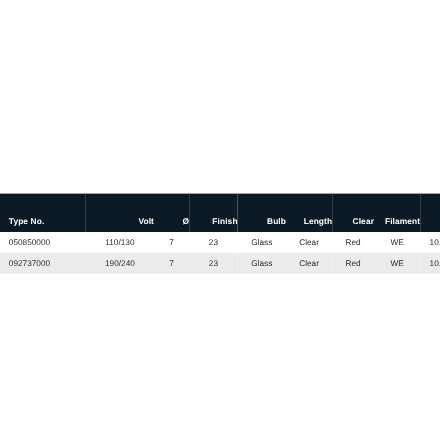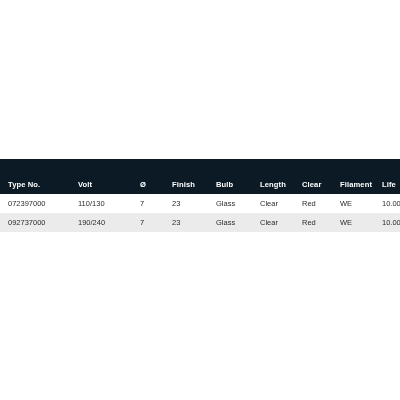--- a/index.html
+++ b/index.html
@@ -12,42 +12,42 @@
     height: 400px;
     background: #ffffff;
     font-family: "Liberation Sans", sans-serif;
     overflow: hidden;
     position: relative;
   }
 
   #spec-table-wrap {
     position: absolute;
     left: 0;
-    top: 159px;
+    top: 176px;
     width: 332px;
     border-radius: 25px;
   }
 
   table.spec-table {
     width: 400px;
     border-collapse: collapse;
     table-layout: fixed;
     font-size: 7.5px;
   }
 
   
   table.spec-table thead tr.header-row {
     background: #0b1a24;
     height: 35px;
   }
   table.spec-table thead th {
     color: #ffffff;
     font-weight: bold;
     font-size: 7.6px;
-    text-align: left;
+    text-align: right;
     padding: 0;
     vertical-align: bottom;
     padding-bottom: 5px;
     letter-spacing: 0.1px;
     white-space: nowrap;
   }
   table.spec-table thead th.col-type {
     text-align: left;
     padding-left: 8px;
   }
@@ -58,21 +58,21 @@
   
   table.spec-table tbody tr {
     height: 19px;
   }
   table.spec-table tbody tr.row-odd  { background: #ffffff; }
   table.spec-table tbody tr.row-even { background: #ebebeb; }
 
   table.spec-table tbody td {
     color: #2b2b2b;
     font-size: 7.5px;
-    text-align: left;
+    text-align: center;
     padding: 0;
     vertical-align: middle;
     white-space: nowrap;
   }
   table.spec-table tbody td.col-type {
     text-align: left;
     padding-left: 8px;
   }
   table.spec-table tbody td.col-life {
     padding-right: 6px;
@@ -115,21 +115,21 @@
         <th>Bulb</th>
         <th>Length</th>
         <th>Clear</th>
         <th>Filament</th>
         <th class="col-life">Life</th>
       </tr>
     </thead>
 
     <tbody>
       <tr class="row-odd">
-        <td class="col-type">072397000</td>
+        <td class="col-type">050850000</td>
         <td>110/130</td>
         <td>7</td>
         <td>23</td>
         <td>Glass</td>
         <td>Clear</td>
         <td>Red</td>
         <td>WE</td>
         <td class="col-life">10.000</td>
       </tr>
       <tr class="row-even">

